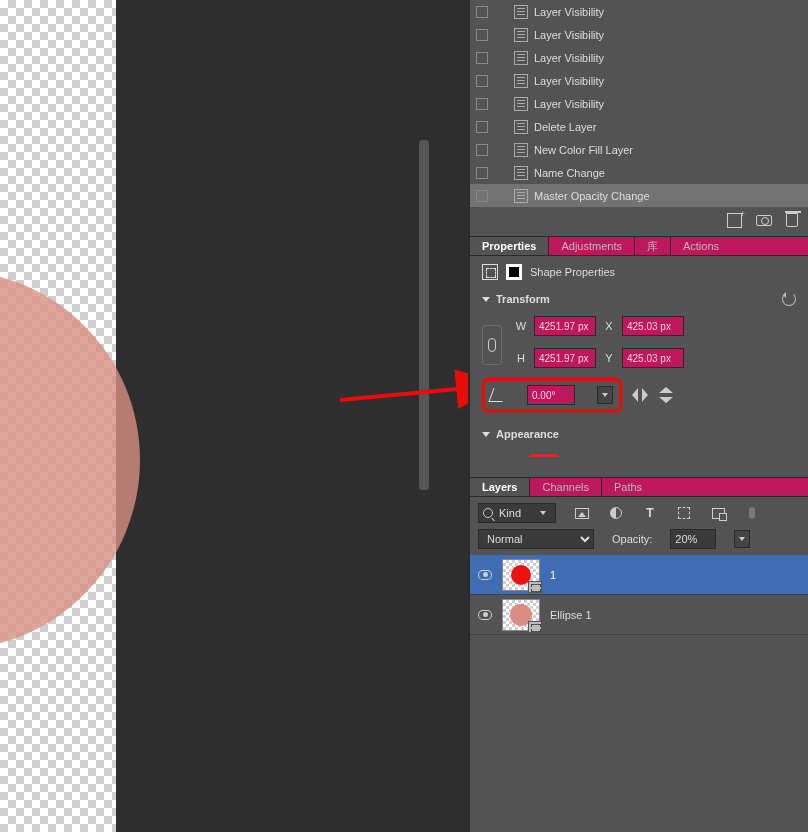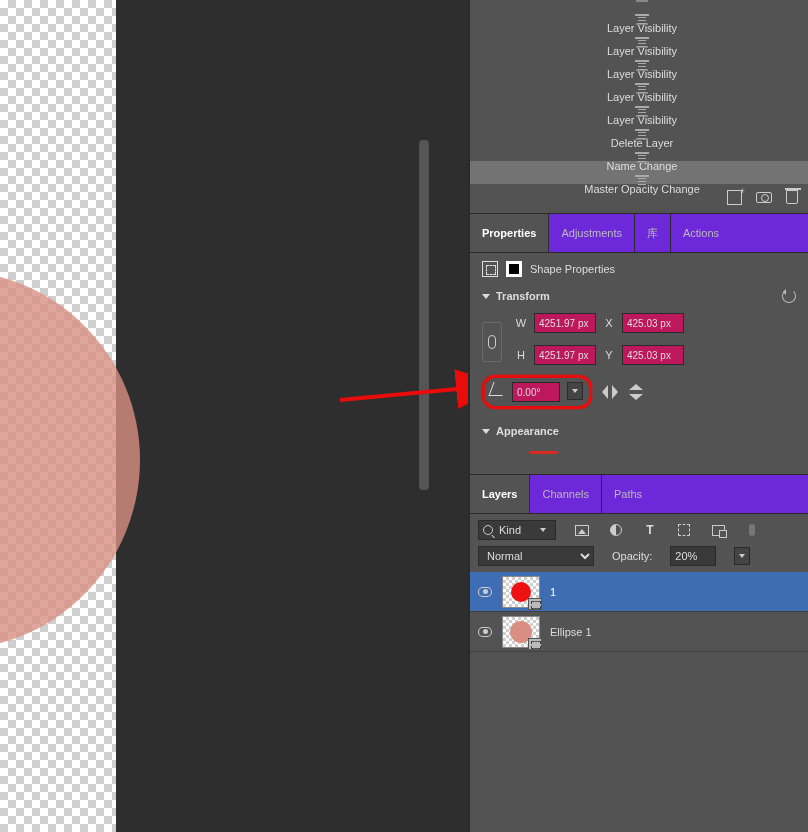--- a/index.html
+++ b/index.html
@@ -7,56 +7,56 @@
   .canvas-area { position:absolute; left:0; top:0; width:414px; height:832px; background:#2e2e2e; }
   .checker { position:absolute; left:0; top:0; width:116px; height:832px;
     background-image:
       linear-gradient(45deg,#cfcfcf 25%,transparent 25%,transparent 75%,#cfcfcf 75%),
       linear-gradient(45deg,#cfcfcf 25%,transparent 25%,transparent 75%,#cfcfcf 75%);
     background-color:#fff; background-size:16px 16px; background-position:0 0,8px 8px; }
   .blob { position:absolute; left:-240px; top:270px; width:380px; height:380px; background:#d88e82; border-radius:50%; opacity:.8; }
   .scrollbar { position:absolute; left:419px; top:140px; width:10px; height:350px; background:#555; border-radius:4px; }
   .panels { position:absolute; left:468px; top:0; width:340px; height:832px; background:#535353; color:#ddd; font-size:11px; border-left:2px solid #2a2a2a; }
   
-  .hist-row { display:flex; align-items:center; height:23px; padding-left:6px; gap:6px;flex-direction:column; }
+  .hist-row { display:flex; align-items:center; height:23px; padding-left:6px; gap:6px; }
   .hist-row.sel { background:#737373; }
   .box { width:12px; height:12px; border:1px solid #888; display:inline-block; }
   .doc-ic { width:14px; height:14px; border:1px solid #aaa; position:relative; display:inline-block; }
   .doc-ic::before{content:"";position:absolute;left:2px;top:2px;width:8px;height:1px;background:#aaa;box-shadow:0 3px #aaa,0 6px #aaa;}
   .hist-actions { display:flex; justify-content:flex-end; gap:14px; padding:6px 10px 8px; }
   .ic { width:15px; height:15px; display:inline-block; position:relative; }
   .ic-new{border:1px solid #ccc;}
   .ic-new::after{content:"+";position:absolute;right:-4px;top:-5px;font-size:9px;color:#ccc;}
   .ic-cam{width:16px;height:11px;border:1px solid #ccc;border-radius:2px;top:2px;}
   .ic-cam::before{content:"";position:absolute;left:4px;top:1px;width:6px;height:6px;border:1px solid #ccc;border-radius:50%;}
   .ic-trash{width:12px;height:14px;border:1px solid #ccc;border-radius:0 0 2px 2px;}
   .ic-trash::before{content:"";position:absolute;left:-2px;top:-3px;width:16px;height:2px;background:#ccc;}
   
-  .tabs { display:flex; background:#6d28d9; border-top:1px solid #2a2a2a; border-bottom:1px solid #2a2a2a; height:40px; align-items:center; }
+  .tabs { display:flex; background:#be185d; border-top:1px solid #2a2a2a; border-bottom:1px solid #2a2a2a; height:20px; align-items:center; }
   .tab { padding:0 12px; color:#bbb; cursor:pointer; height:100%; display:flex; align-items:center; }
   .tab.active { background:#535353; color:#fff; font-weight:600; }
   .sep { width:1px; height:100%; background:#2a2a2a; }
   .shape-props { display:flex; gap:8px; align-items:center; padding:8px 12px; }
   .sq-ic{width:16px;height:16px;border:1px solid #ddd;display:inline-block;position:relative;}
   .sq-ic::after{content:"";position:absolute;left:3px;top:3px;width:8px;height:8px;border:1px dashed #ddd;}
   .fill-ic{width:16px;height:16px;background:#fff;display:inline-block;position:relative;}
   .fill-ic::after{content:"";position:absolute;left:3px;top:3px;width:10px;height:10px;background:#000;}
   .sect-hdr { display:flex; align-items:center; padding:4px 12px; gap:6px; }
   .chev{width:0;height:0;border-left:4px solid transparent;border-right:4px solid transparent;border-top:5px solid #ddd;}
   .sect-title{font-weight:600;}
   .reset-ic{margin-left:auto;width:14px;height:14px;border:1.5px solid #bbb;border-radius:50%;border-top-color:transparent;position:relative;}
   .reset-ic::after{content:"";position:absolute;left:-3px;top:-1px;border:3px solid transparent;border-right-color:#bbb;}
   .xform { padding:6px 12px 12px; }
   .wh-row { display:flex; align-items:center; gap:6px; margin-bottom:6px; }
   .lbl { width:14px; text-align:center; color:#ddd; }
   .fld { background:#be185d; border:1px solid #2a2a2a; color:#ddd; width:62px; height:20px; padding:0 4px; font-size:10px; }
   .link-ic{width:20px;height:40px;border:1px solid #6a6a6a;border-radius:3px;display:flex;align-items:center;justify-content:center;margin-right:4px;}
   .link-ic span{width:8px;height:14px;border:1.5px solid #ccc;border-radius:4px;}
   .rot-row { display:flex; align-items:center; gap:10px; margin-top:4px; }
-  .rot-box { display:flex; align-items:flex-start; border:3px solid #ea0b0b; border-radius:13px; padding:4px 6px; gap:7px; box-shadow:0 0 0 1px rgba(255,0,0,.3);}
+  .rot-box { display:flex; align-items:center; border:3px solid #ea0b0b; border-radius:6px; padding:4px 6px; gap:22px; box-shadow:0 0 0 1px rgba(255,0,0,.3);}
   .rot-box .fld{width:48px;}
   .ang-ic{width:14px;height:14px;border-bottom:1.5px solid #ddd;border-left:1.5px solid #ddd;transform:skewX(-20deg);} 
   .dd{width:16px;height:18px;border:1px solid #2a2a2a;background:#444;display:flex;align-items:center;justify-content:center;}
   .dd::after{content:"";border-left:3px solid transparent;border-right:3px solid transparent;border-top:4px solid #ccc;}
   .flip-ic{width:16px;height:14px;position:relative;}
   .flip-ic::before,.flip-ic::after{content:"";position:absolute;top:0;width:0;height:0;border-top:7px solid transparent;border-bottom:7px solid transparent;}
   .flip-ic::before{left:0;border-right:6px solid #ccc;}
   .flip-ic::after{right:0;border-left:6px solid #ccc;}
   .flipv-ic{transform:rotate(90deg);}
   .underline{width:28px;height:3px;background:#d82a1f;margin-left:60px;margin-top:10px;}
@@ -155,20 +155,26 @@
         <div class="hist-row">
           <span class="box"></span>
           <span style="width:14px;"></span>
           <span class="doc-ic"></span>
           <span>Delete Layer</span>
         </div>
         <div class="hist-row">
           <span class="box"></span>
           <span style="width:14px;"></span>
           <span class="doc-ic"></span>
+          <span>New Color Fill Layer</span>
+        </div>
+        <div class="hist-row">
+          <span class="box"></span>
+          <span style="width:14px;"></span>
+          <span class="doc-ic"></span>
           <span>Name Change</span>
         </div>
         <div class="hist-row sel">
           <span class="box"></span>
           <span style="width:14px;"></span>
           <span class="doc-ic"></span>
           <span>Master Opacity Change</span>
         </div>
       </div>
     <div class="hist-actions">

